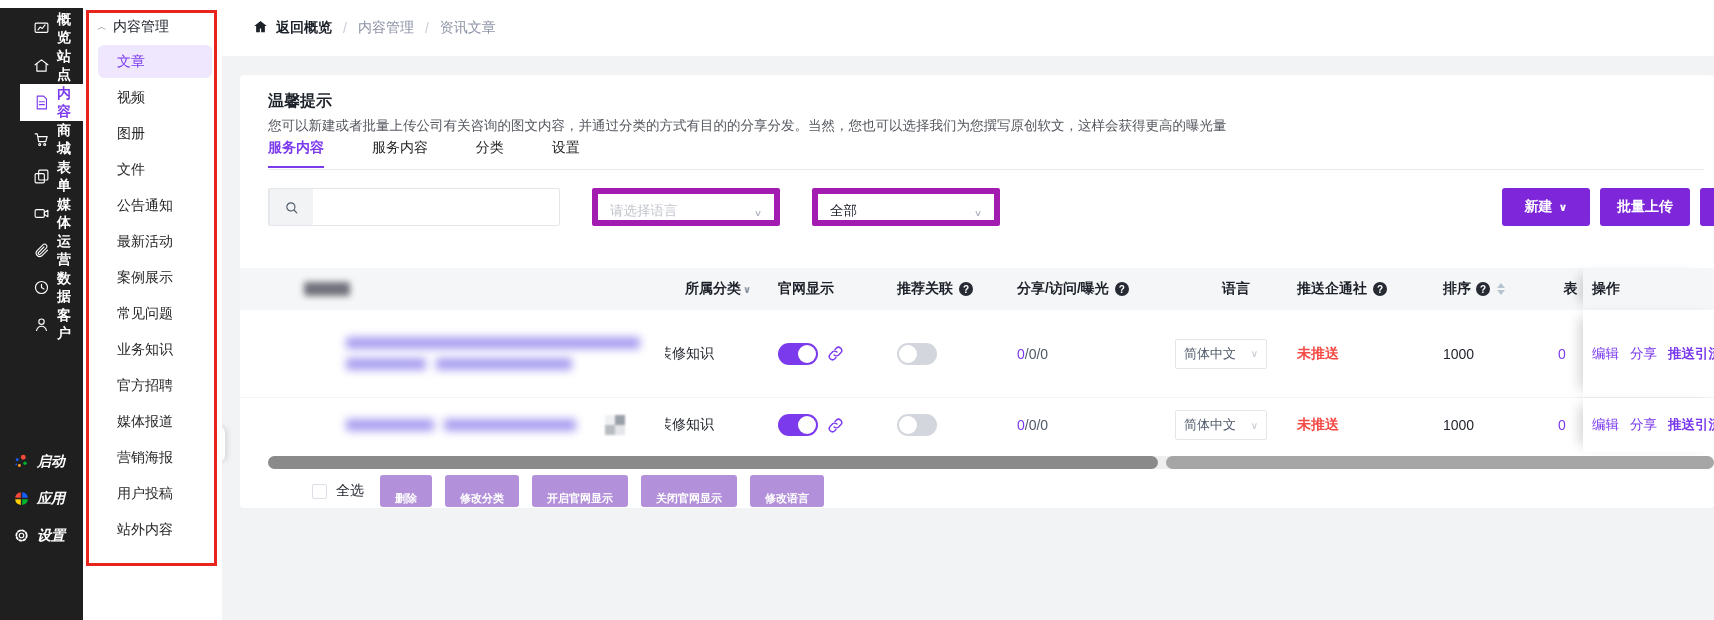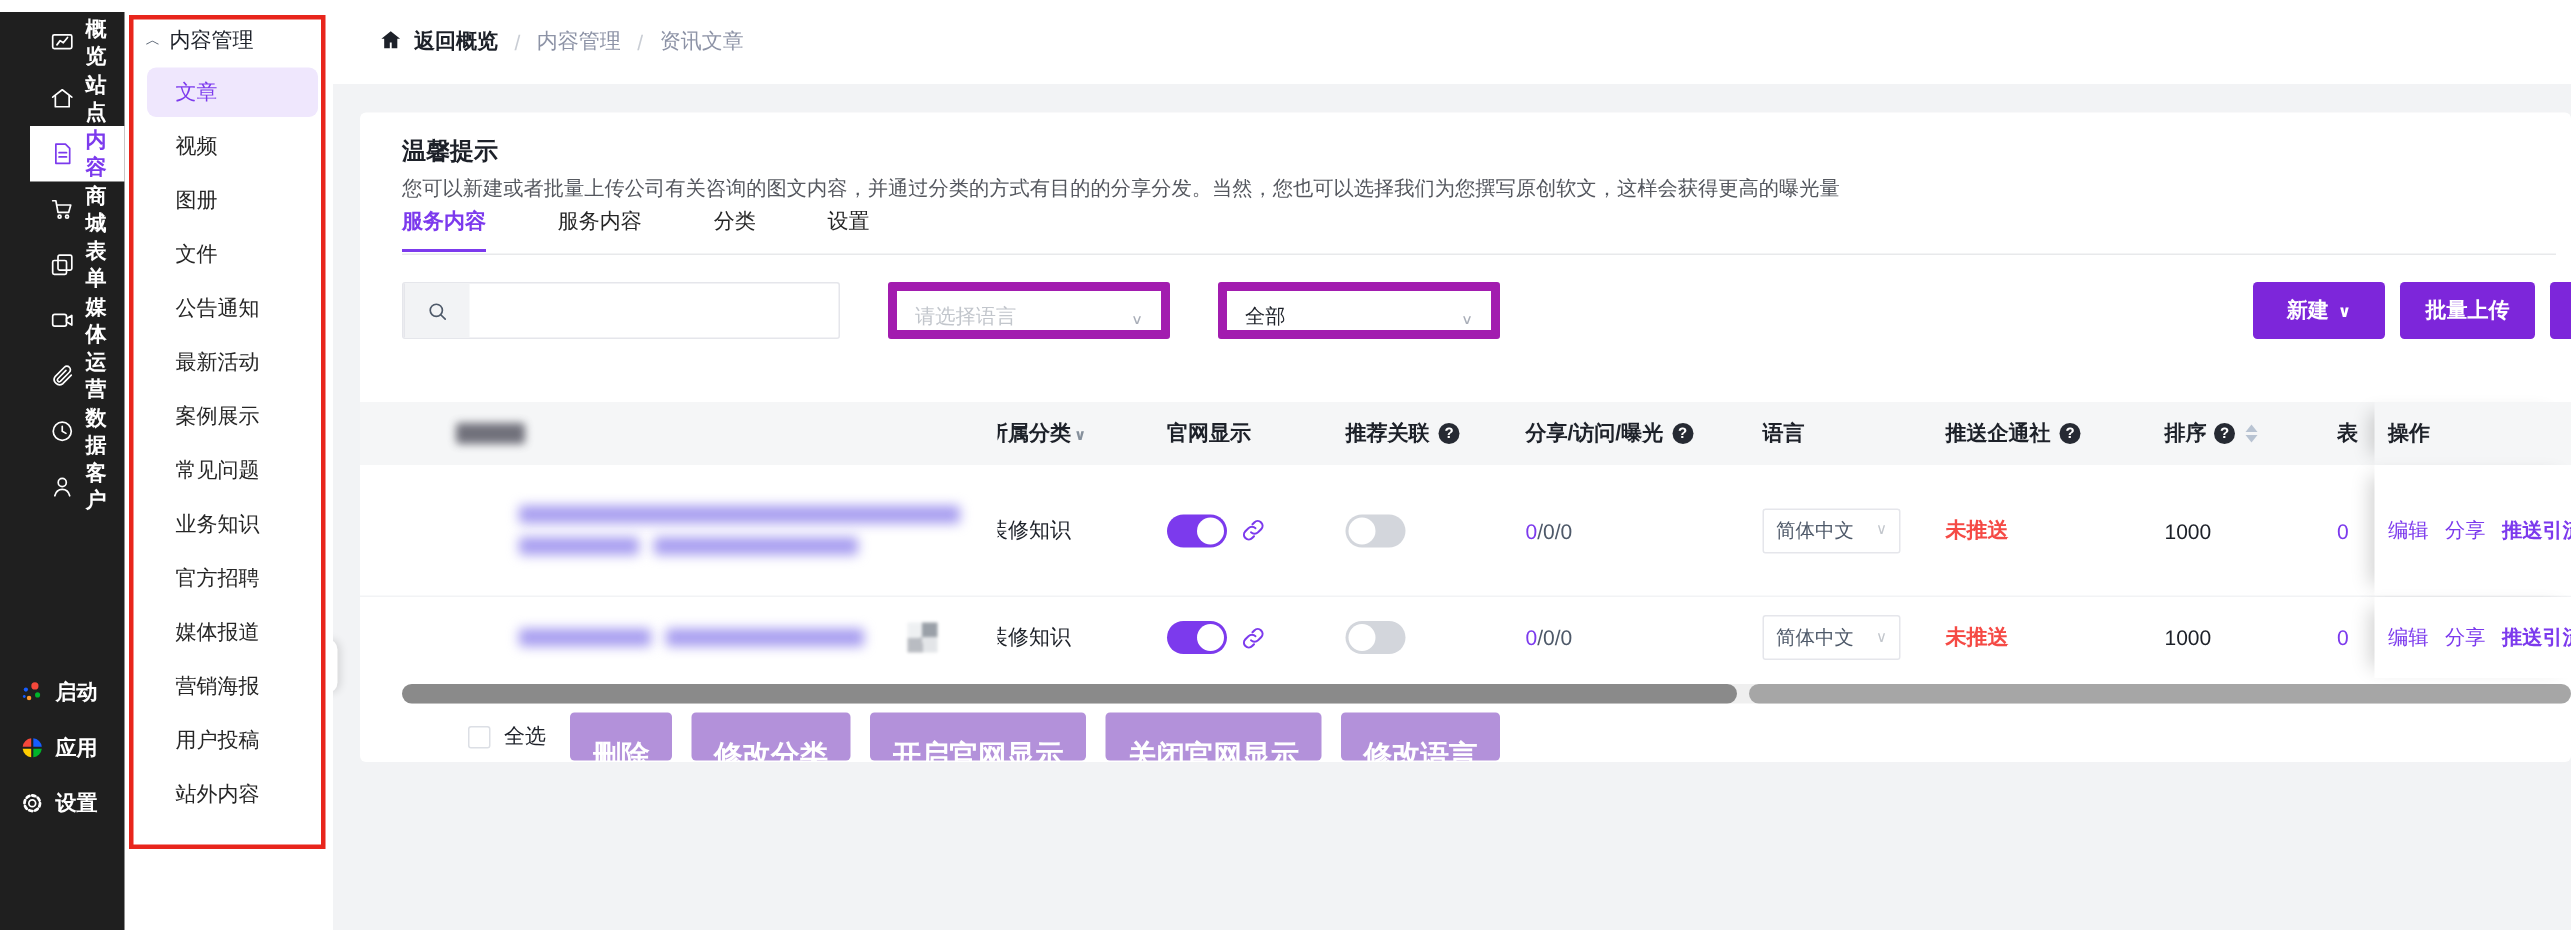--- a/index.html
+++ b/index.html
@@ -10,21 +10,21 @@
   
   .rail { position:absolute; left:0; top:0; width:83px; height:620px;
     background:linear-gradient(#fff 0 8px,#1f1f1f 8px); z-index:10; }
   .rail-item { display:flex; align-items:center; gap:7px; height:37px; padding-left:13px;
     color:#fff; font-size:14px; font-weight:600; cursor:pointer; }
   .rail-item svg { width:17px; height:17px; stroke:#fff; fill:none; stroke-width:1.6;
     stroke-linecap:round; stroke-linejoin:round; flex:none; }
   .rail-item.active { background:#fff; color:#7c3aed; }
   .rail-item.active svg { stroke:#7c3aed; }
   .rail-top { padding-top:10px;padding-left:20px; }
-  .rail-bottom { position:absolute; top:443px; left:0; right:0; }
+  .rail-bottom { position:absolute; top:443px; left:0; right:0;font-style:italic; }
   .rail-item svg.multicolor { stroke:none; }
 
   
   .submenu { position:absolute; left:83px; top:0; width:139px; height:620px; background:#fff; z-index:9; }
   .submenu-group { display:flex; align-items:center; gap:6px; padding:18px 0 6px 14px;
     font-size:14px; color:#1d2129; cursor:pointer; }
   .caret-up { font-size:10px; color:#4e5969; }
   .submenu-item { margin:3px 10px 0 15px; height:33px; line-height:33px; padding-left:19px;
     border-radius:6px; font-size:14px; color:#262626; cursor:pointer; white-space:nowrap; }
   .submenu-item.selected { background:#efe7fd; color:#7c3aed; }
@@ -71,21 +71,21 @@
   .btn-primary { position:absolute; top:0; height:38px; background:#7d26da; color:#fff;
     border:none; border-radius:3px; font-size:14px; font-weight:600; cursor:pointer;
     display:flex; align-items:center; justify-content:center; gap:6px; font-family:inherit; }
   .btn-new { left:1234px; width:88px; }
   .btn-new .chev { font-size:11px; }
   .btn-bulk { left:1332px; width:90px; }
   .btn-extra { left:1432px; width:60px; }
 
   
   .thead, .trow { position:absolute; left:0; right:0; display:flex; align-items:center; }
-  .thead { top:193px; height:42px; background:#f5f6f7; font-weight:700; color:#1d2129; }
+  .thead { top:193px; height:42px; background:#f5f6f7; font-weight:700; color:#1d2129;text-align:center; }
   .trow1 { top:235px; height:88px; background:#fff; border-bottom:1px solid #f2f3f5; }
   .trow2 { top:323px; height:54px; background:#fff; }
   .c-check { width:64px; padding-left:28px; flex:none; }
   .c-title { width:361px; flex:none; display:flex; align-items:center; }
   .c-cat { width:113px; flex:none; overflow:hidden; white-space:nowrap; }
   .c-cat .clip { display:inline-block; margin-left:-7px; }
   .c-disp { width:119px; flex:none; display:flex; align-items:center; gap:9px; }
   .c-rec { width:120px; flex:none; display:flex; align-items:center; gap:6px; }
   .c-share { width:158px; flex:none; display:flex; align-items:center; gap:6px; }
   .c-lang { width:122px; flex:none; }
@@ -136,21 +136,21 @@
   
   .scroll-track { position:absolute; left:28px; right:0; top:381px; height:13px; background:#efefef; border-radius:7px; }
   .scroll-thumb { position:absolute; left:0; top:0; width:890px; height:13px; background:#8a8a8a; border-radius:7px; cursor:grab; }
   .scroll-seg2 { position:absolute; left:898px; right:0; top:0; height:13px; background:#a6a6a6; border-radius:7px; }
 
   
   .batchbar { position:absolute; left:28px; top:401px; height:30px; display:flex; align-items:center; padding-left:44px; }
   .sel-all-box { width:15px; height:15px; border:1px solid #dcdfe5; border-radius:2px; background:#fff; cursor:pointer; flex:none; }
   .sel-all-label { margin:0 16px 0 9px; color:#1d2129; }
   .btn-batch { height:30px; border:none; border-radius:3px; background:#b391da; color:#fff;
-    font-size:19px; font-weight:600; padding:16px 15px; margin-right:13px; cursor:pointer; font-family:inherit; white-space:nowrap; }
+    font-size:11px; font-weight:600; padding:16px 15px; margin-right:13px; cursor:pointer; font-family:inherit; white-space:nowrap; }
 </style>
 </head>
 <body>
 
 <div class="app">
 
   <nav class="rail">
     <div class="rail-top">
       <div class="rail-item">
         <svg viewBox="0 0 24 24">

